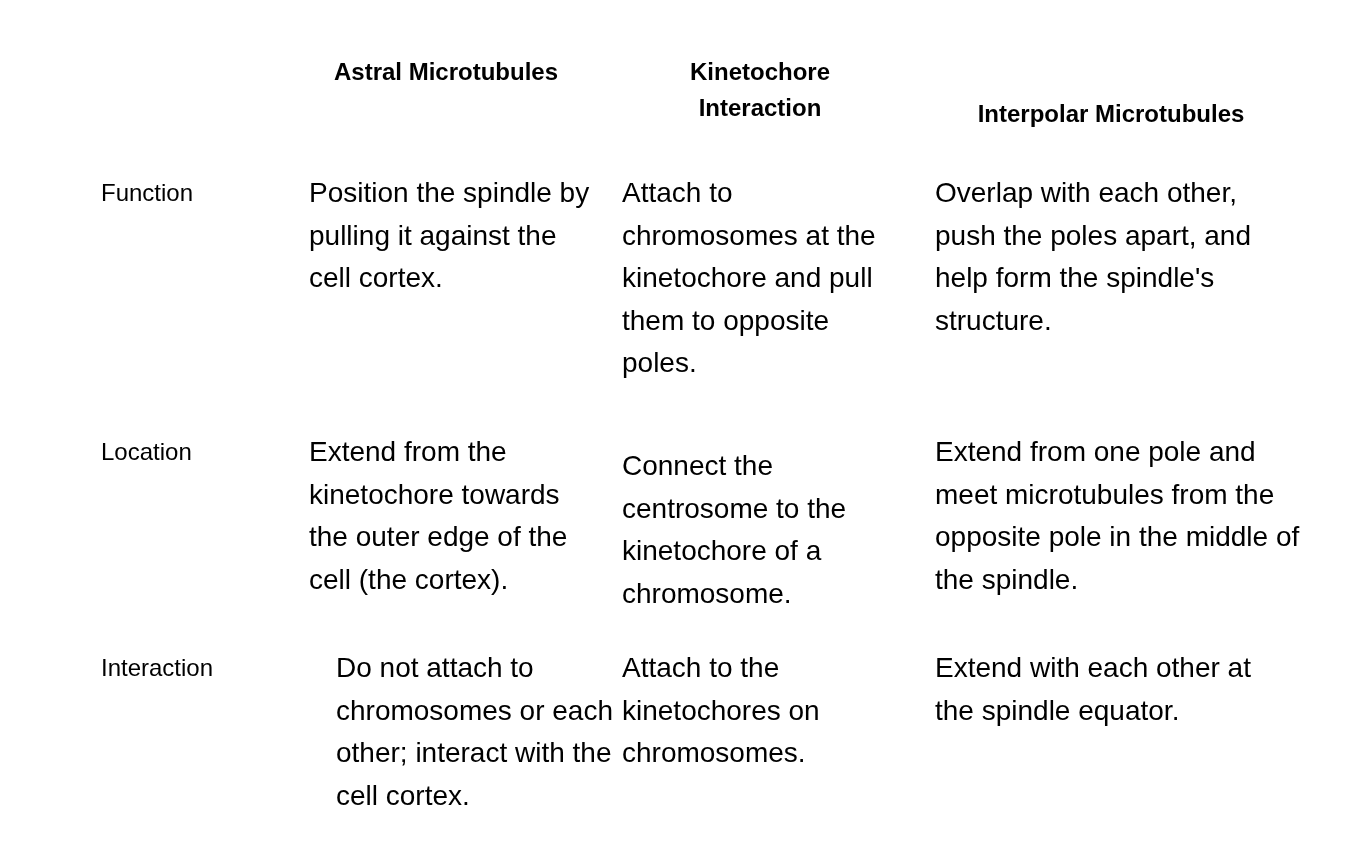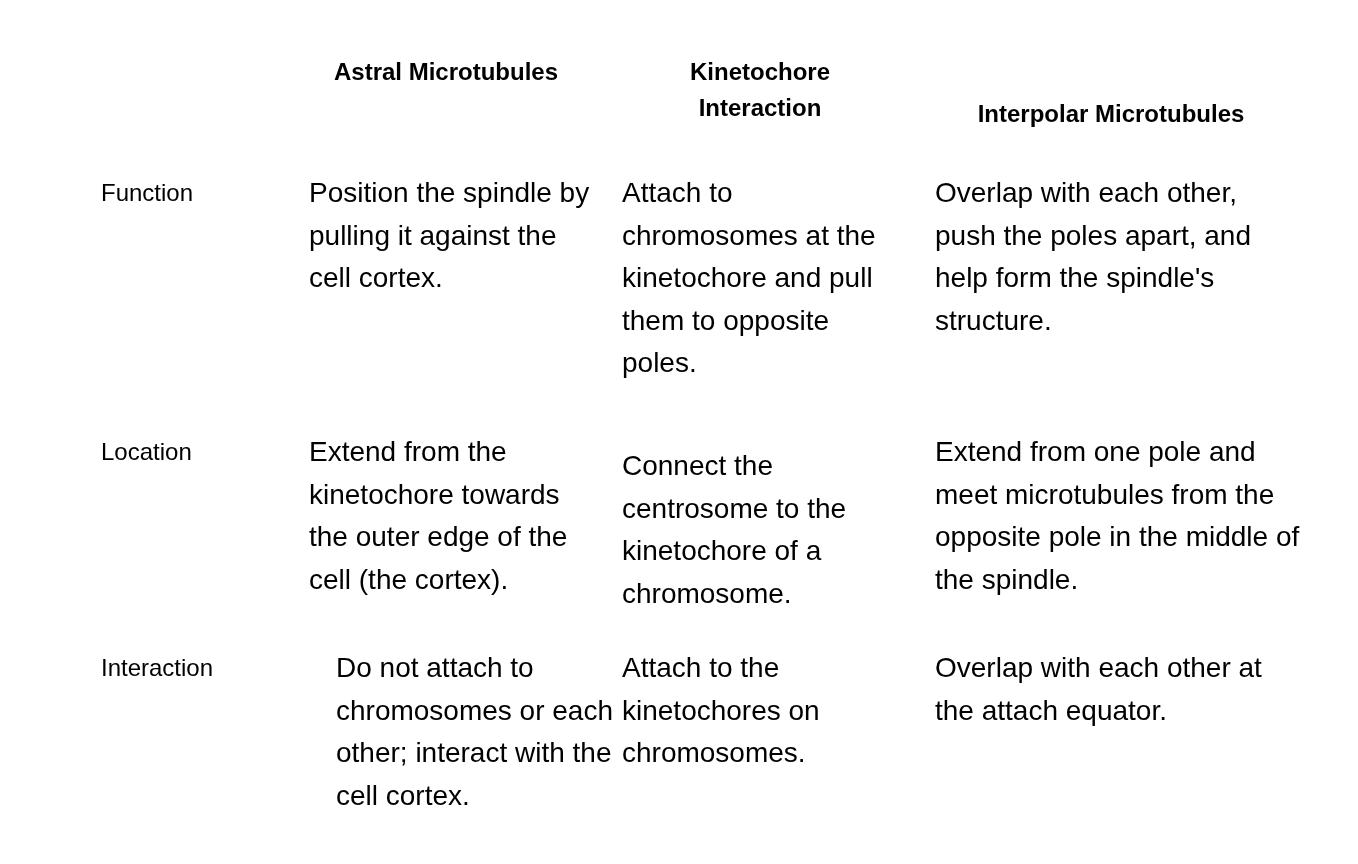--- a/index.html
+++ b/index.html
@@ -52,14 +52,14 @@
   <div class="cell col3" style="top:172px; width:318px;">Overlap with each other, push the poles apart, and help form the spindle's structure.</div>
 
   <div class="row-label" style="top:431px;">Location</div>
   <div class="cell col1" style="top:431px; width:265px;">Extend from the kinetochore towards the outer edge of the cell (the cortex).</div>
   <div class="cell col2" style="top:445px; width:255px;">Connect the centrosome to the kinetochore of a chromosome.</div>
   <div class="cell col3" style="top:431px; width:370px;">Extend from one pole and meet microtubules from the opposite pole in the middle of the spindle.</div>
 
   <div class="row-label" style="top:647px;">Interaction</div>
   <div class="cell col1" style="top:647px; width:285px;margin-left:27px;">Do not attach to chromosomes or each other; interact with the cell cortex.</div>
   <div class="cell col2" style="top:647px; width:240px;">Attach to the kinetochores on chromosomes.</div>
-  <div class="cell col3" style="top:647px; width:330px;">Overlap with each other at the attach equator.</div>
+  <div class="cell col3" style="top:647px; width:330px;">Extend with each other at the spindle equator.</div>
 </div>
 
 </body></html>

